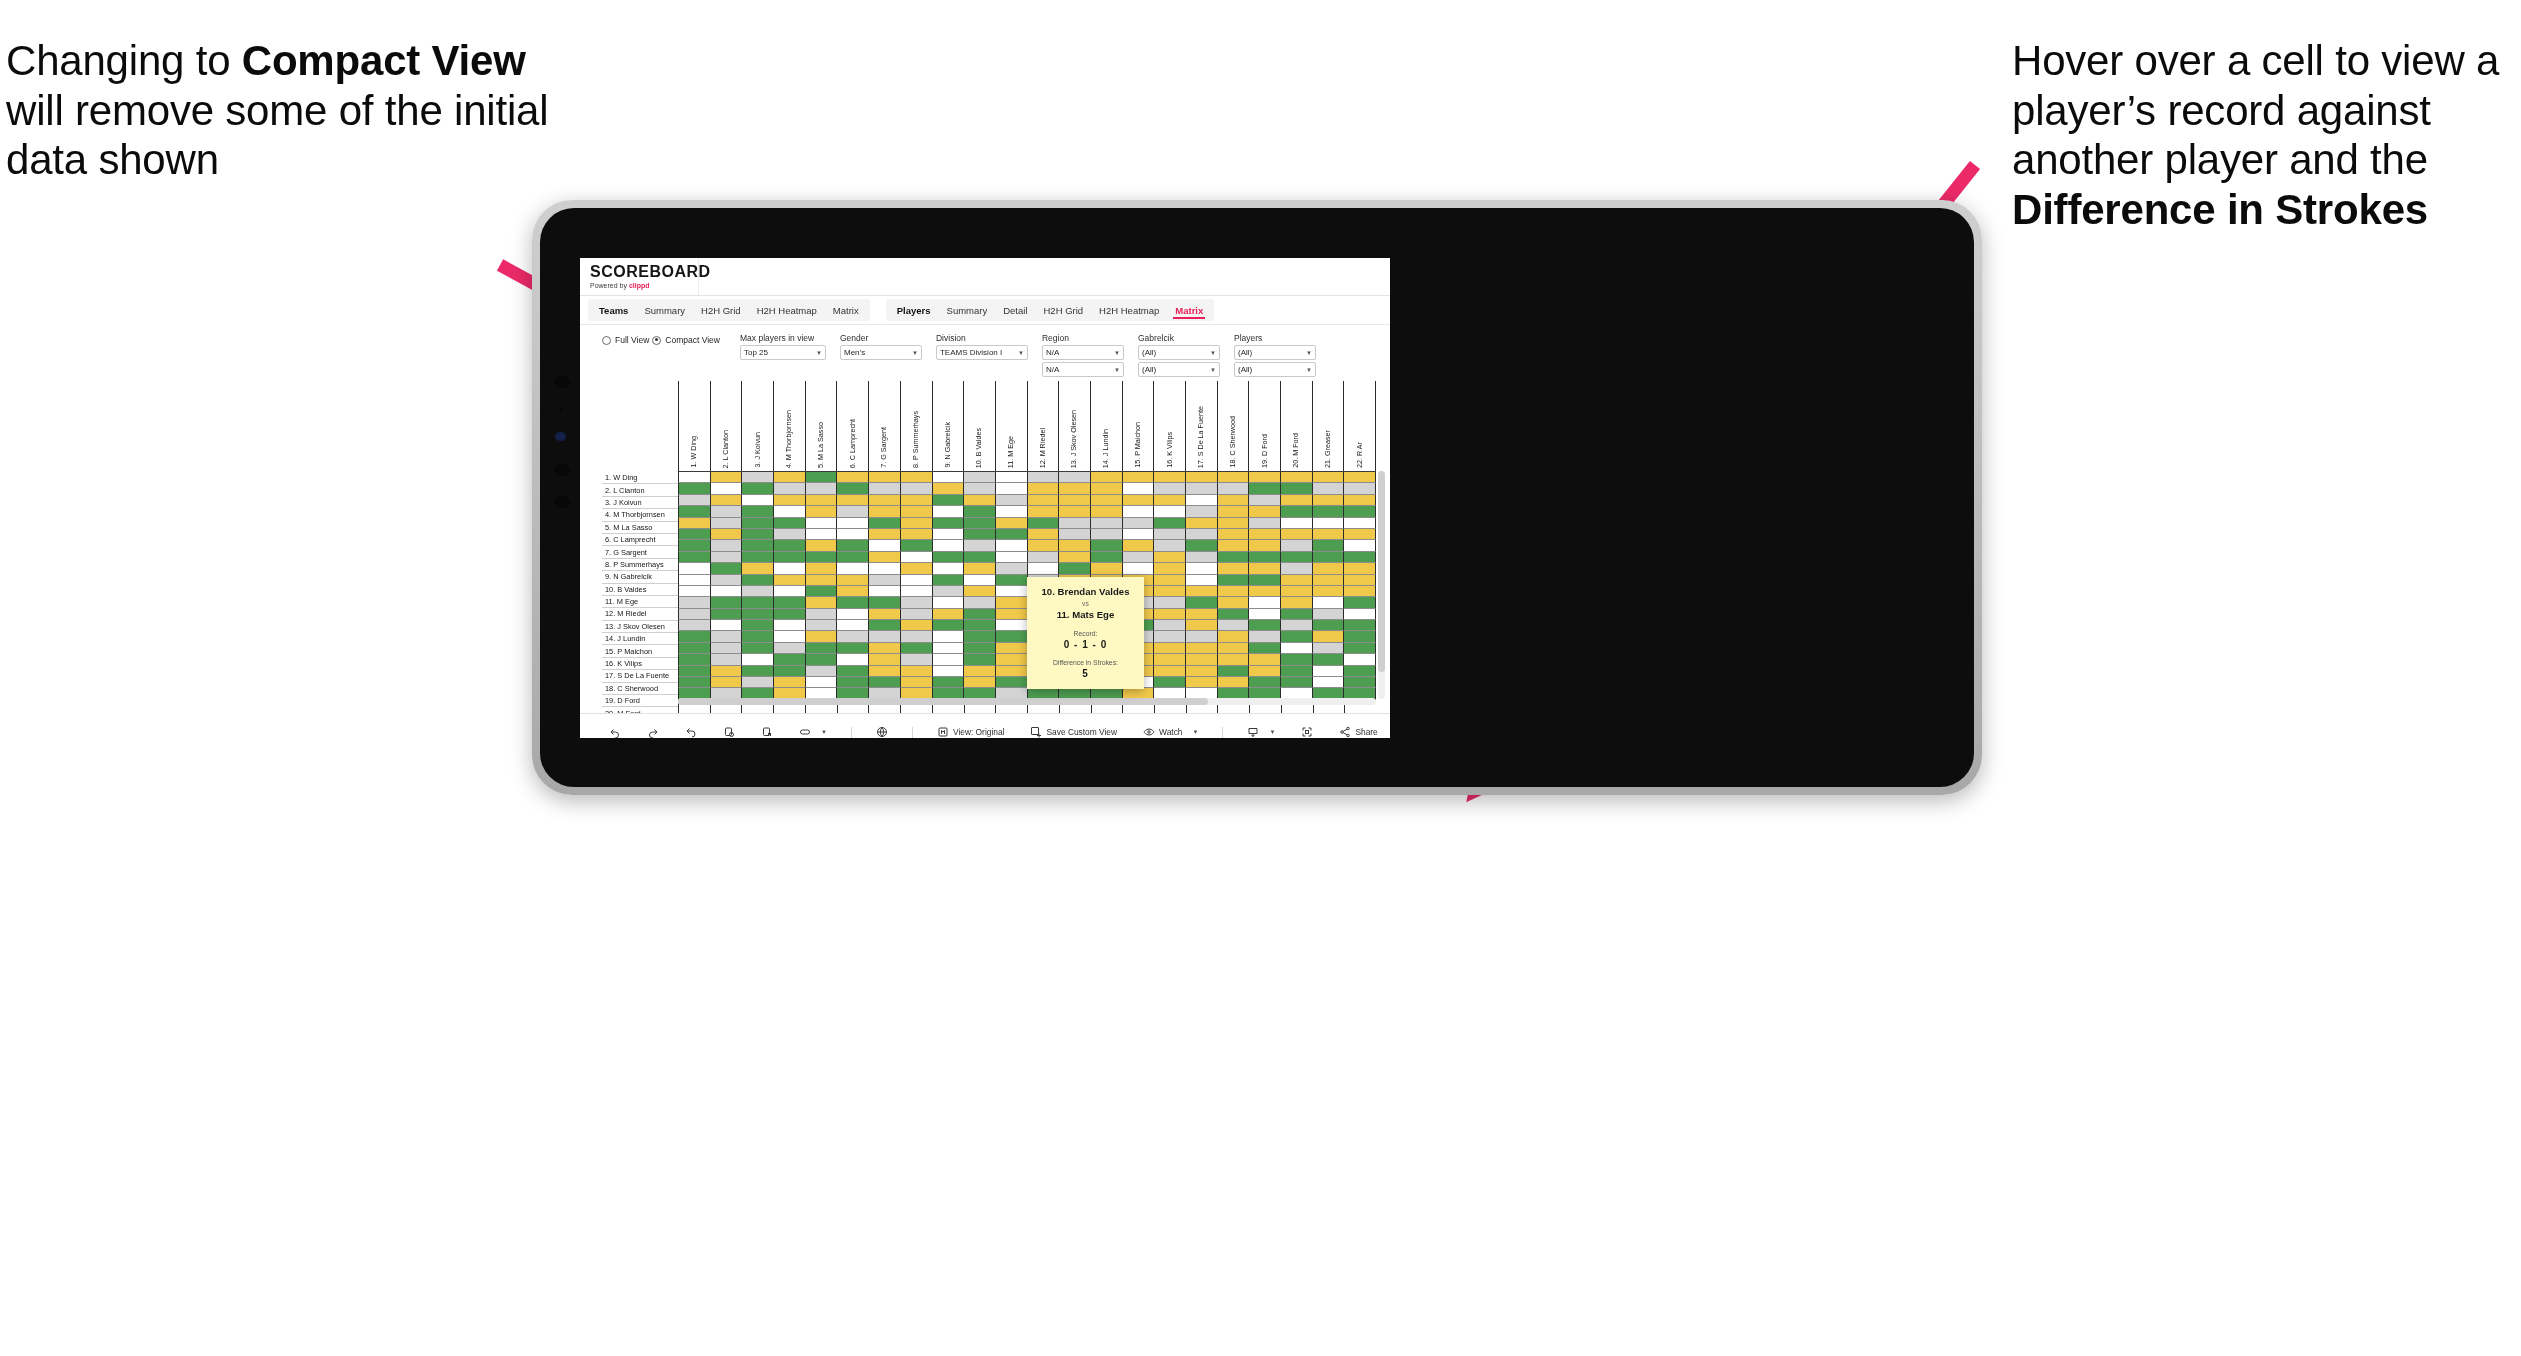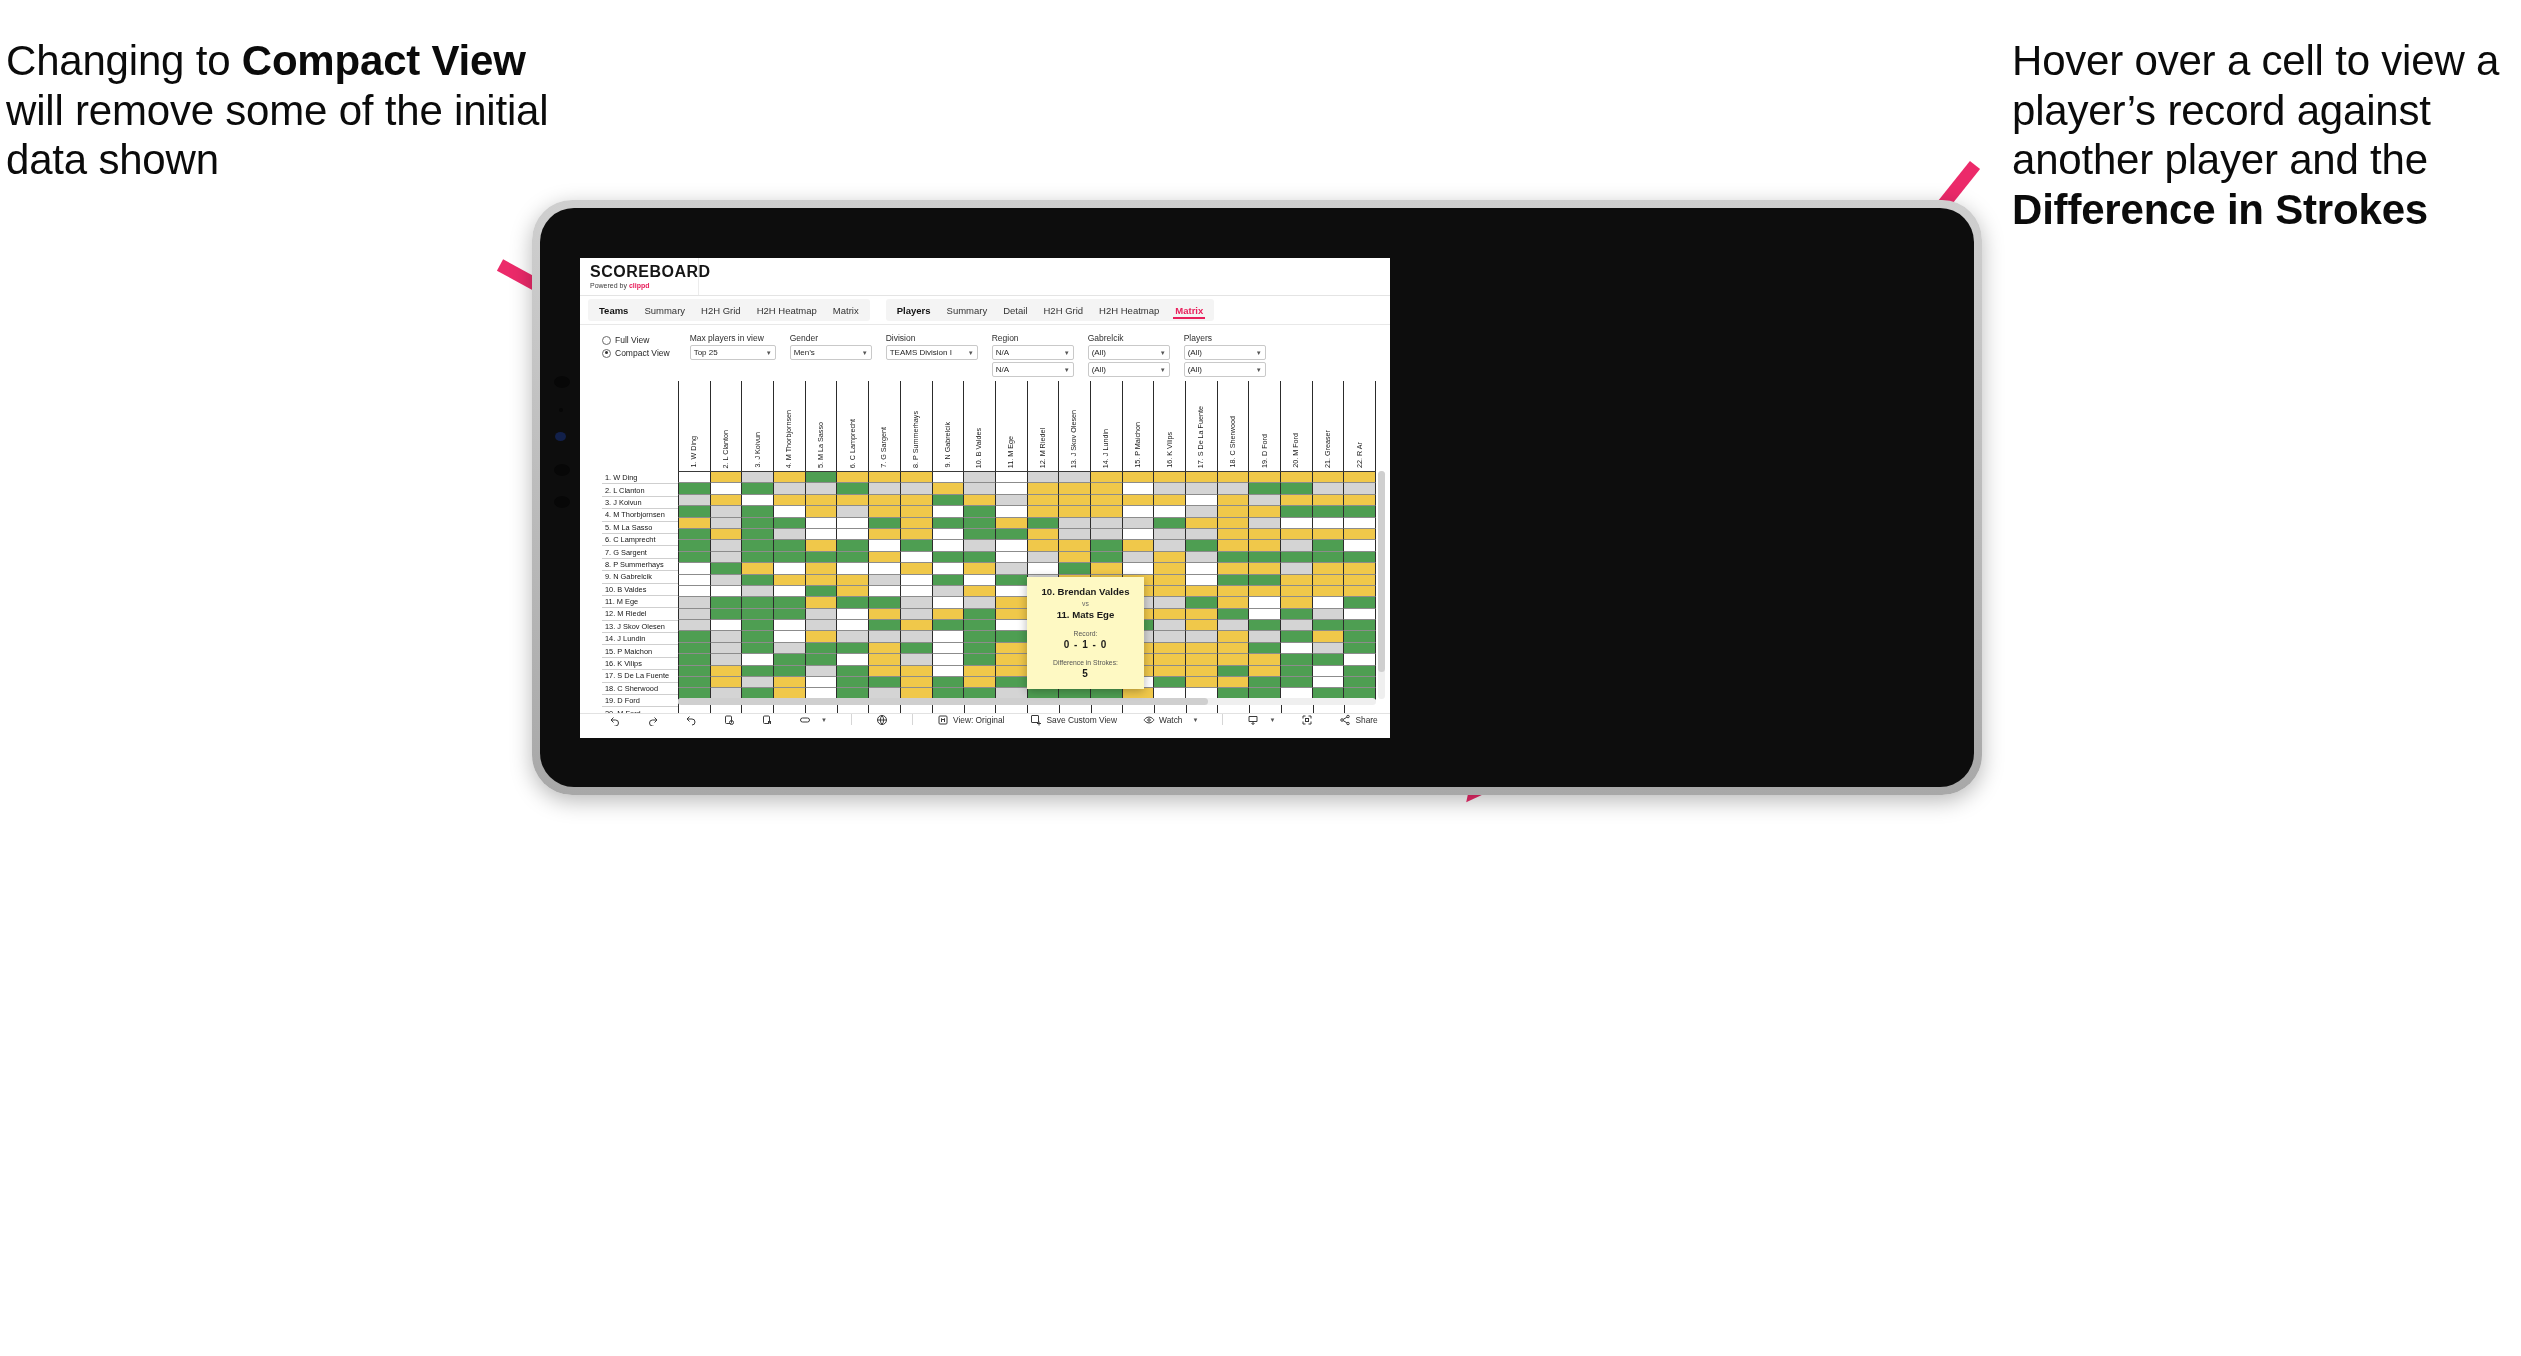--- a/index.html
+++ b/index.html
@@ -51,21 +51,21 @@
   .subitem.active:after{content:"";position:absolute;left:6px;right:6px;bottom:2px;height:2px;background:#e8205c;}
 
   
   .filters{display:flex;padding:8px 0 4px 22px;gap:0;align-items:flex-start;background:#fff;}
   .fgroup{margin-right:14px;}
   .flabel{font-size:8.5px;color:#2e2e2e;margin-bottom:2px;}
   .fsel{height:13px;border:1px solid #c9c9c9;background:#fff;border-radius:2px;
         display:flex;align-items:center;justify-content:space-between;padding:0 3px;font-size:8px;color:#1f1f1f;}
   .fsel + .fsel{margin-top:2px;}
   .caret{font-size:6px;color:#555;margin-left:6px;}
-  .radios{display:flex;flex-direction:column;gap:3px;padding-top:2px;margin-right:20px;}
+  .radios{display:flex;gap:3px;padding-top:2px;margin-right:20px;}
   .radio{display:flex;align-items:center;gap:4px;font-size:8.5px;color:#1f1f1f;cursor:pointer;}
   .rdot{width:7px;height:7px;border:1px solid #6b6b6b;border-radius:50%;display:inline-block;position:relative;background:#fff;}
   .rdot.on:after{content:"";position:absolute;left:1.5px;top:1.5px;width:3px;height:3px;border-radius:50%;background:#333;}
 
   
   .vizwrap{position:relative;margin:0 14px 0 22px;height:318px;}
   .matrix{display:grid;grid-template-columns:76px 1fr;}
   .colhead{display:flex;height:90px;border-bottom:1.5px solid #3a3a3a;}
   .ch{flex:1 1 0;min-width:0;border-left:1.5px solid #2c2c2c;display:flex;align-items:flex-end;
       justify-content:center;padding-bottom:3px;}
@@ -96,21 +96,21 @@
   
   .tooltip{position:absolute;left:425px;top:196px;width:105px;padding:9px 6px 10px;background:#fef9c3;
            box-shadow:0 2px 9px rgba(0,0,0,.30);text-align:center;z-index:6;}
   .tt-p{font-size:9.6px;font-weight:700;color:#1a1a1a;line-height:1.25;}
   .tt-vs{font-size:6.8px;color:#666;margin:2px 0;}
   .tt-lab{font-size:6.8px;color:#555;margin-top:9px;}
   .tt-val{font-size:10px;font-weight:700;color:#1a1a1a;letter-spacing:1px;margin-top:2px;}
 
   
   .toolbar{position:absolute;left:0;bottom:0;width:810px;height:24px;background:#fff;
-           border-top:1px solid #e2e2e2;display:flex;align-items:flex-start;padding:0 22px;gap:12px;}
+           border-top:1px solid #e2e2e2;display:flex;align-items:flex-end;padding:0 22px;gap:12px;}
   .tb{display:flex;align-items:center;gap:4px;font-size:8.4px;color:#2e2e2e;padding:0 7px;cursor:pointer;}
   .tbsep{width:1px;height:11px;background:#d6d6d6;margin:0 5px;}
   .tbico{width:12px;height:12px;display:inline-block;}
   .tbico svg{width:12px;height:12px;display:block;}
 </style>
 </head>
 <body>
 
 <div class="annot" id="annot-left">
   <span>Changing to </span><b>Compact View</b><span> will remove some of the initial data shown</span>

